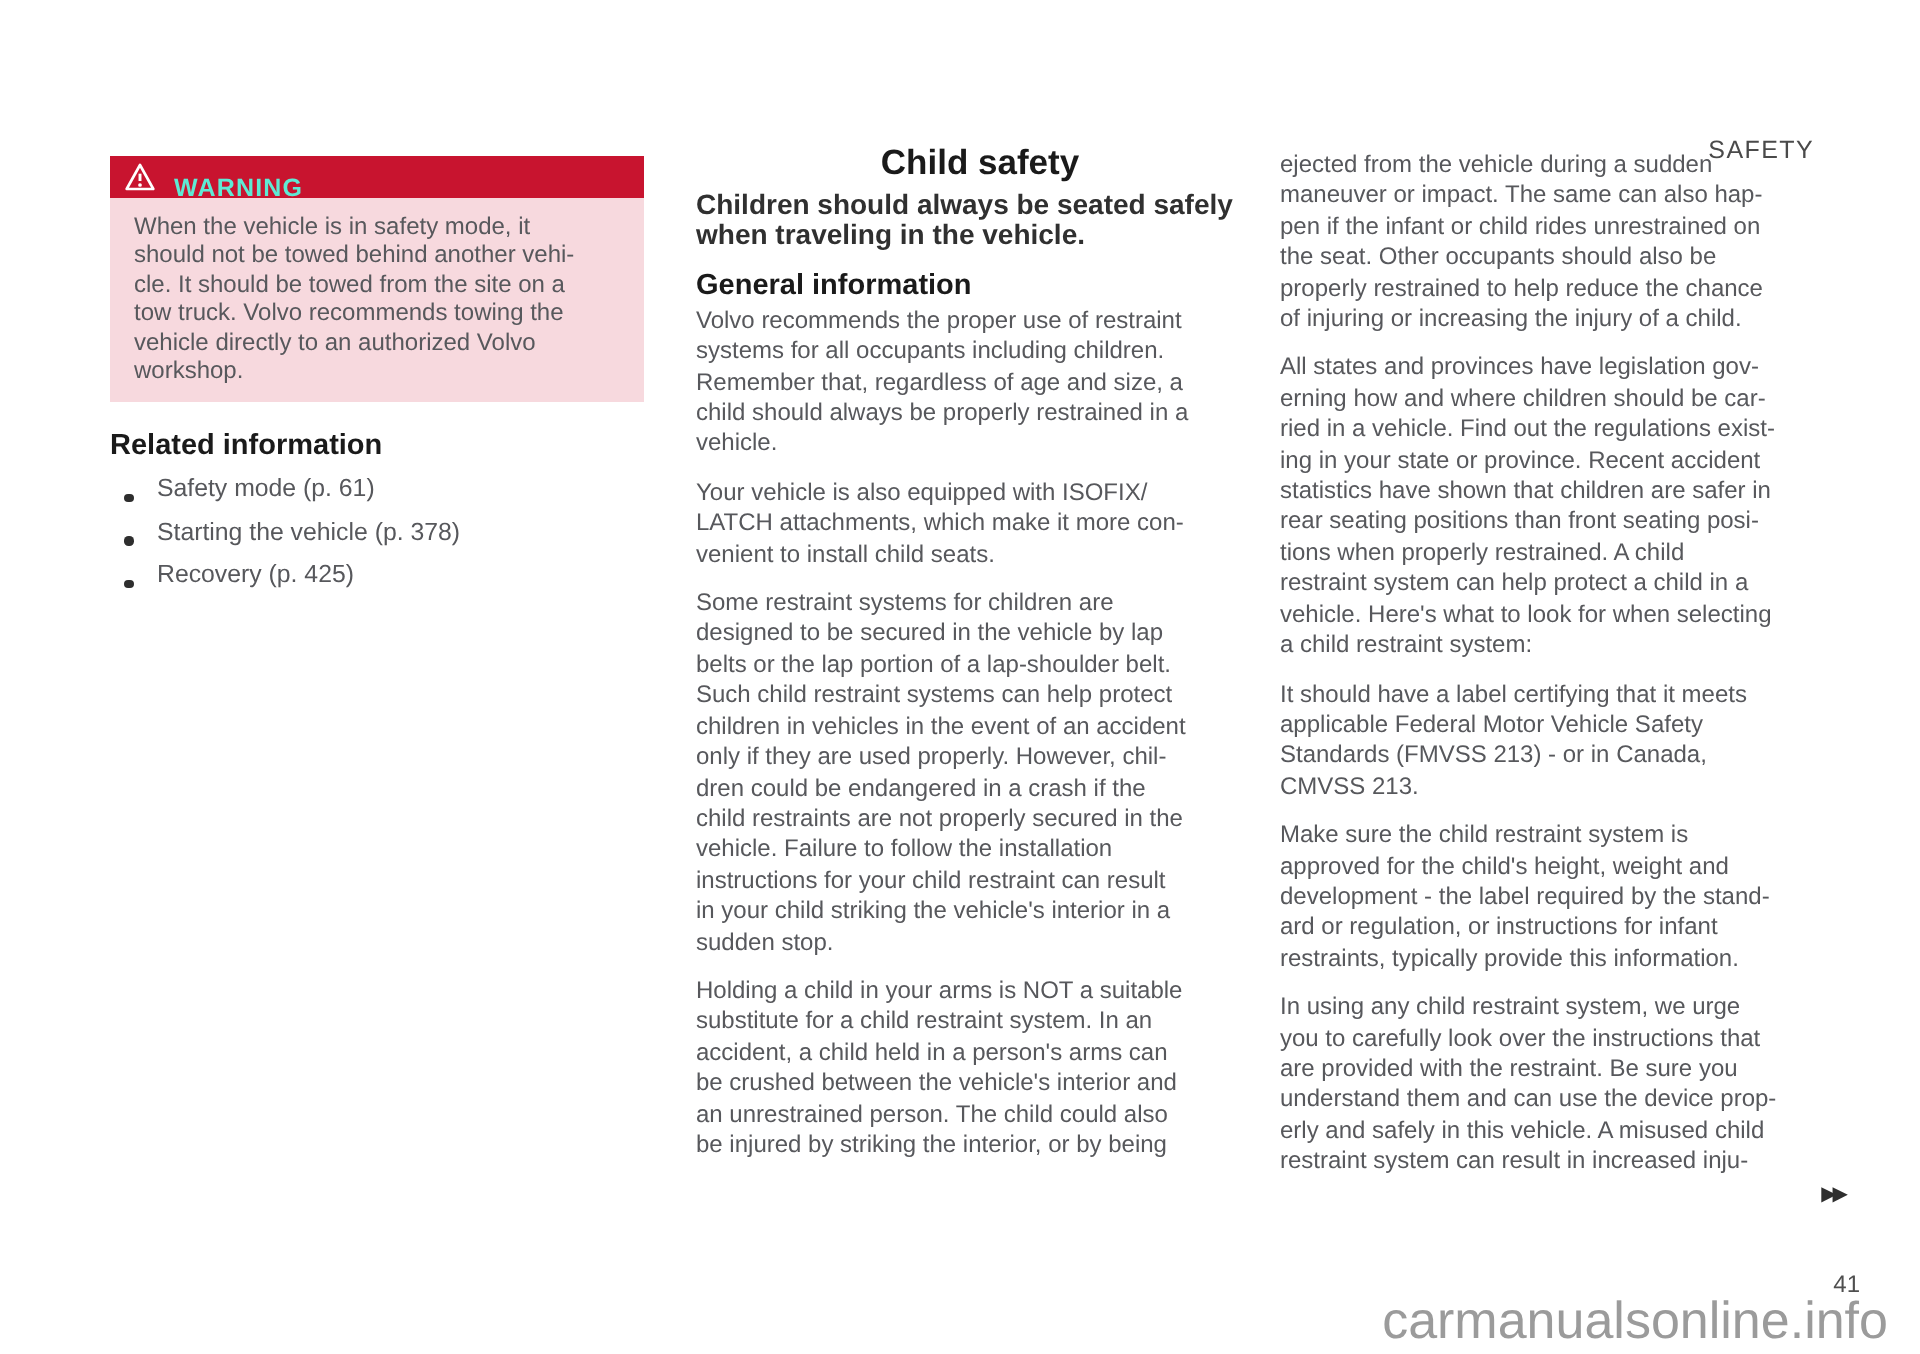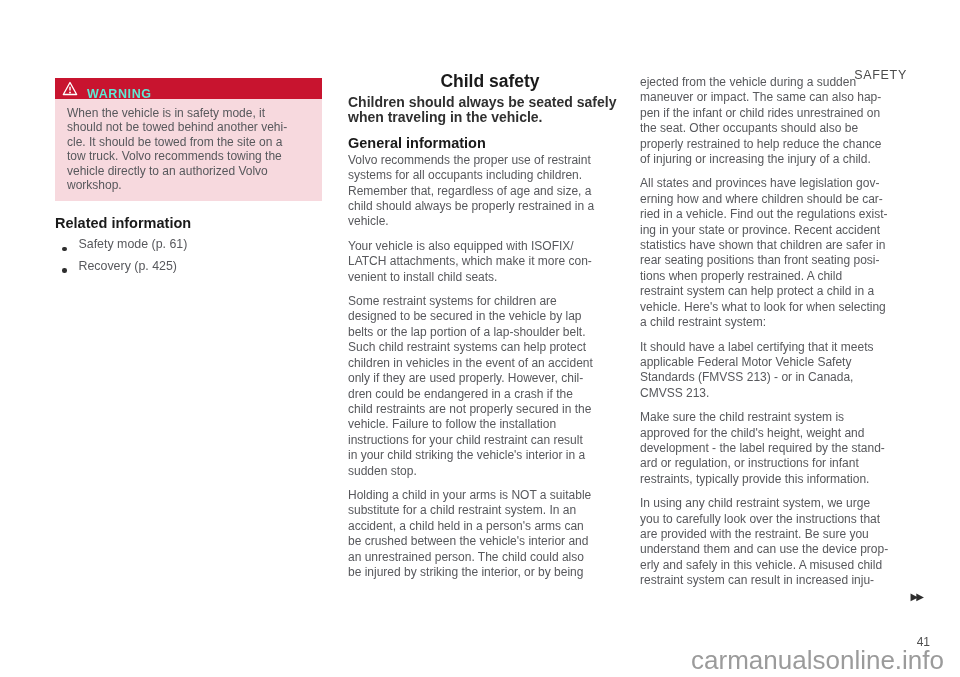--- a/index.html
+++ b/index.html
@@ -107,20 +107,24 @@
 tow truck. Volvo recommends towing the
 vehicle directly to an authorized Volvo
 workshop.</div>
     </div>
 
     <div class="related-title">Related information</div>
     <ul class="related-list">
       <li>
         <span class="bullet"></span>
         <span>Safety mode (p. 61)</span>
+      </li>
+      <li>
+        <span class="bullet"></span>
+        <span>Starting the vehicle (p. 378)</span>
       </li>
       <li>
         <span class="bullet"></span>
         <span>Recovery (p. 425)</span>
       </li>
     </ul>
   </div>
 
   <div class="col col2">
     <div class="article-title">Child safety</div>

